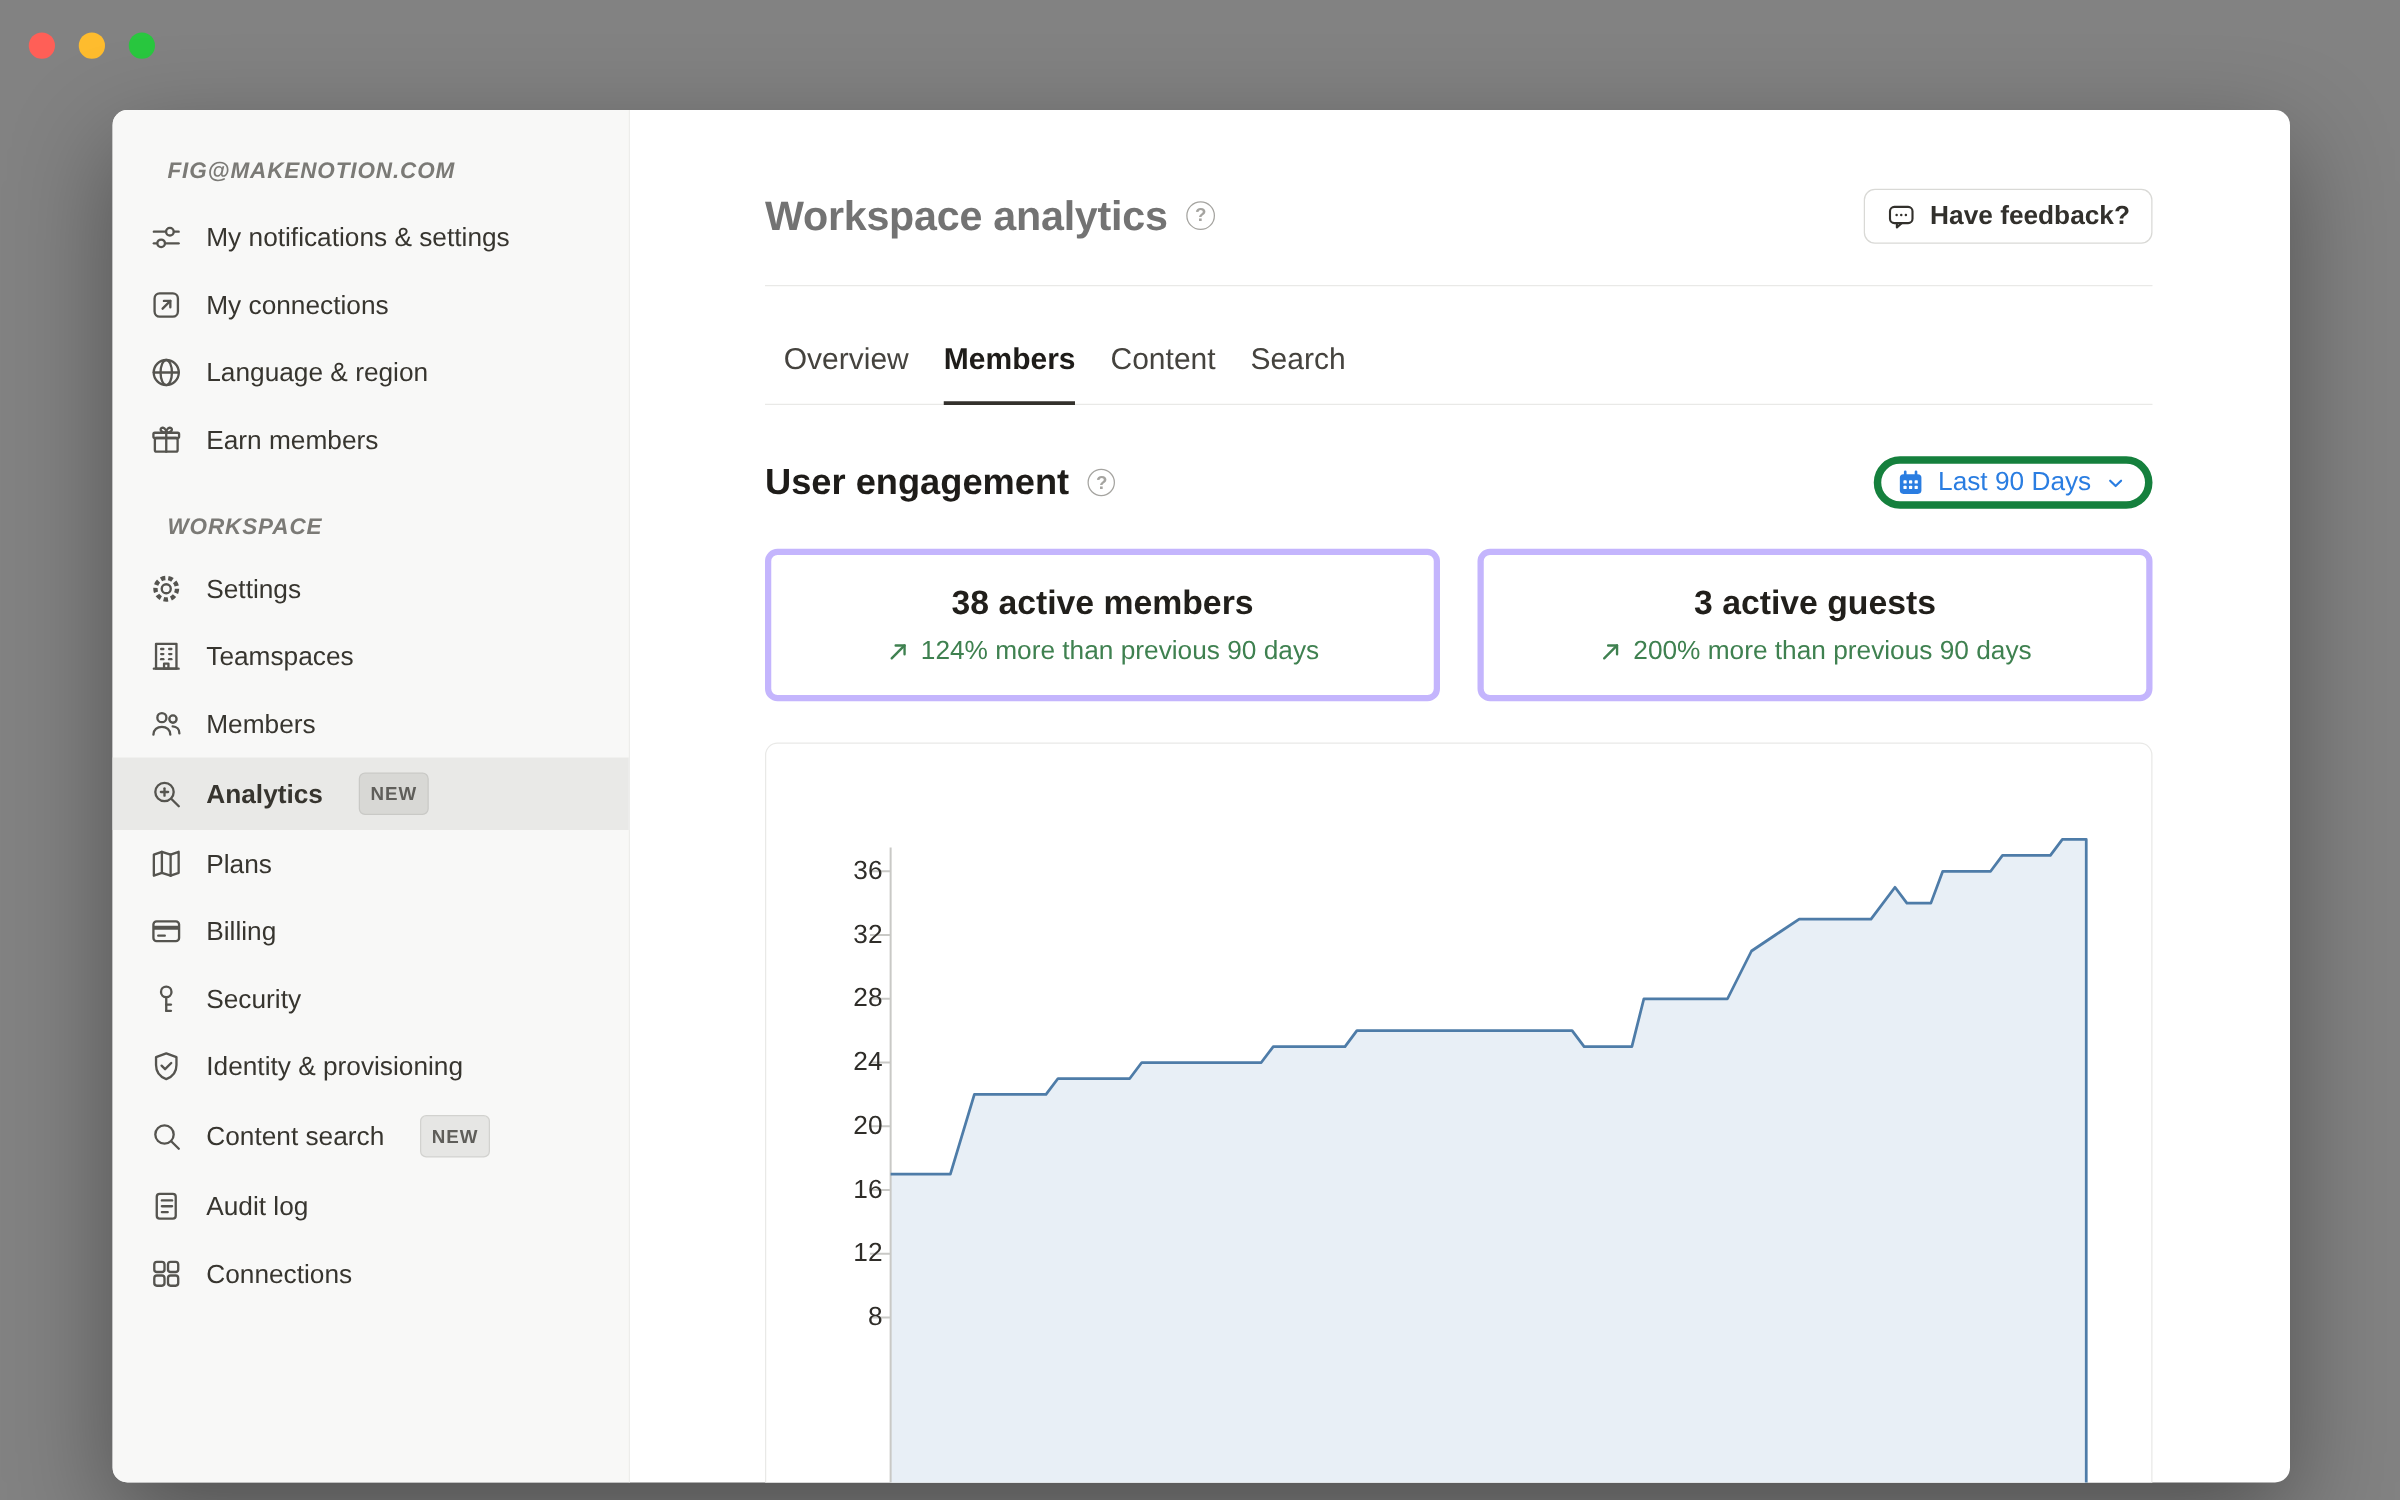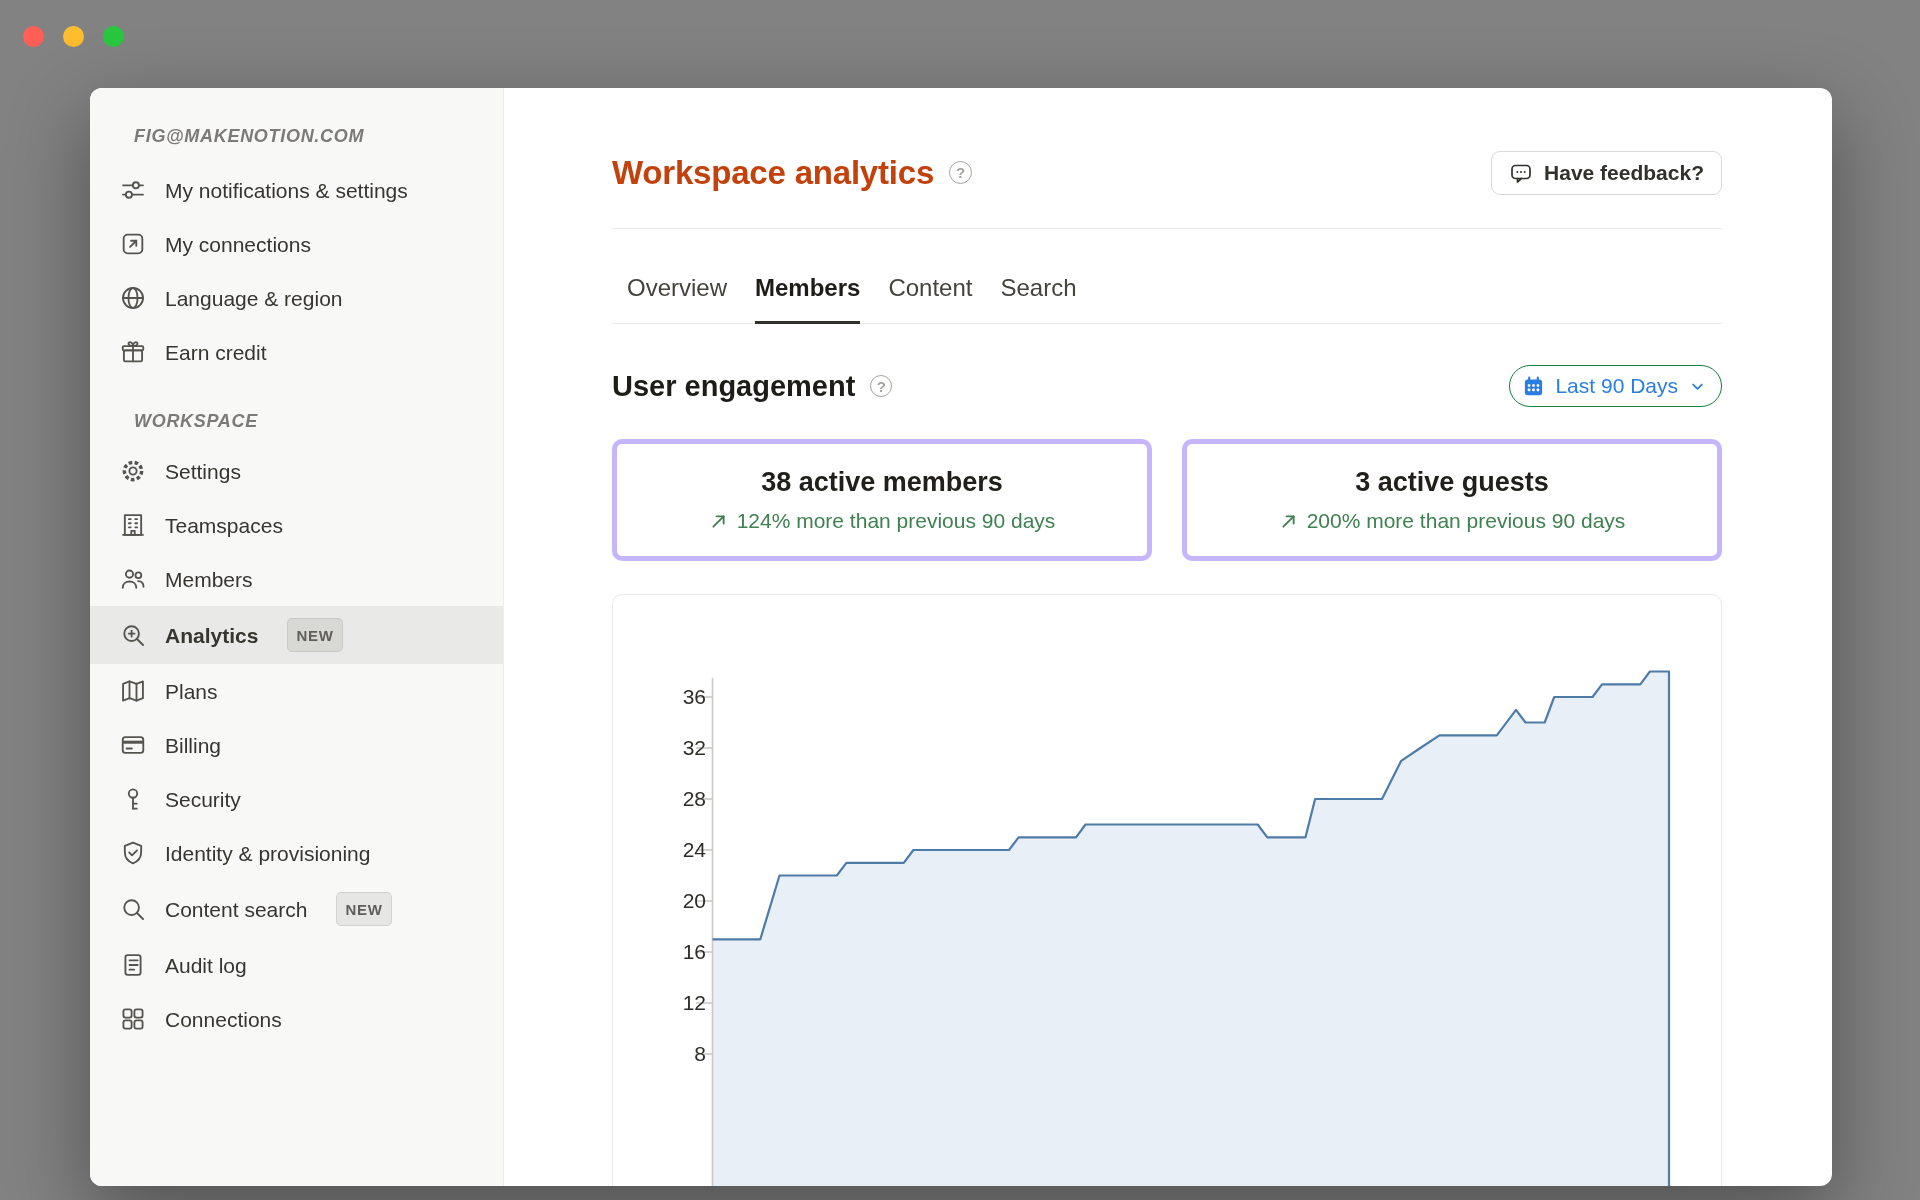--- a/index.html
+++ b/index.html
@@ -36,39 +36,39 @@
   .avatar { width:30px; height:30px; border-radius:50%;
     background:radial-gradient(circle at 38% 32%, #e8d6b8 0 16%, #a98a62 45%, #6b5138 78%, #4c3a28); }
   .badge { margin-left:12px; font-size:15px; font-weight:600; letter-spacing:.8px; color:#5f5e5a;
     background:#e6e6e4; border:1px solid #d2d2cf; border-radius:5px; padding:3px 8px 2px; white-space:nowrap; }
   .selected .badge { background:#d8d8d5; border-color:#c9c9c6; }
 
   
   .main { flex:1; min-width:0; padding:62px 110px 0 108px; box-sizing:border-box; }
   .title-row { display:flex; align-items:center; justify-content:space-between; height:45px; }
   .title-left, .engage-left { display:flex; align-items:center; gap:15px; }
-  h1 { margin:0; font-size:33px; font-weight:700; color:#c2410c; letter-spacing:-.2px; }
+  h1 { margin:0; font-size:33px; font-weight:700; color:#737373; letter-spacing:-.2px; }
   h2 { margin:0; font-size:29px; font-weight:700; color:#1e1c19; }
   h3 { margin:0; font-size:26px; font-weight:700; color:#211f1b; }
   .help { width:23px; height:23px; border-radius:50%; border:1.6px solid #a5a4a0; color:#a5a4a0;
     font-size:15px; font-weight:700; display:flex; align-items:center; justify-content:center; box-sizing:border-box; cursor:pointer; }
   .feedback-btn { display:flex; align-items:center; gap:11px; height:44px; padding:0 17px;
     background:#fff; border:1px solid #d9d9d6; border-radius:9px; font-family:inherit;
     font-size:21px; font-weight:600; color:#32302c; cursor:pointer; }
   .feedback-btn svg { display:block; }
   .divider { height:1px; background:#e9e9e7; margin-top:33px; }
 
   .tabs { display:flex; gap:28px; padding:45px 0 0 15px; border-bottom:1px solid #e9e9e7; }
   .tab { position:relative; padding-bottom:21px; font-size:24px; color:#45433e; cursor:pointer; }
   .tab.active { font-weight:700; color:#1e1c19; }
   .tab.active::after { content:""; position:absolute; left:0; right:0; bottom:-1px; height:3px; background:#33312c; }
 
   .engage-row { display:flex; align-items:center; justify-content:space-between; margin-top:40px; height:44px; }
   .range-btn { display:flex; align-items:center; gap:10px; height:42px; padding:0 14px 0 12px;
-    border:1px solid #15803d; border-radius:21px; background:#fff; font-family:inherit;
+    border:6px solid #15803d; border-radius:21px; background:#fff; font-family:inherit;
     color:#2a7de1; font-size:21px; font-weight:500; cursor:pointer; }
   .range-btn svg { display:block; }
 
   .stats { display:flex; gap:30px; margin-top:31px; }
   .stat-card { flex:1; height:122px; border:5px solid #c4b5fd; border-radius:10px; box-sizing:border-box;
     display:flex; flex-direction:column; align-items:center; justify-content:center; gap:11px; background:#fff; }
   .stat-title { font-size:27px; font-weight:700; color:#211f1b; }
   .stat-delta { display:flex; align-items:center; gap:9px; font-size:21px; color:#3f8150; }
   .stat-delta svg { display:block; }
 
@@ -126,21 +126,21 @@
         <div class="side-item">
           <span class="side-icon">
             <svg viewBox="0 0 24 24" width="28" height="28" fill="none" stroke="currentColor" stroke-width="1.6" stroke-linecap="round" stroke-linejoin="round">
               <rect x="4.2" y="10.6" width="15.6" height="9.4" rx="1.2"></rect>
               <rect x="3.2" y="7" width="17.6" height="3.6" rx="1"></rect>
               <line x1="12" y1="7" x2="12" y2="20"></line>
               <path d="M12 7 C12 4.2 9.8 3 8.6 3.9 C7.4 4.8 8.6 7 12 7 Z"></path>
               <path d="M12 7 C12 4.2 14.2 3 15.4 3.9 C16.6 4.8 15.4 7 12 7 Z"></path>
             </svg>
           </span>
-          <span class="side-label">Earn credit</span>
+          <span class="side-label">Earn members</span>
         </div>
       </nav>
     <div class="side-heading">WORKSPACE</div>
     <nav id="workspace-list">
         <div class="side-item">
           <span class="side-icon">
             <svg viewBox="0 0 24 24" width="28" height="28" fill="none" stroke="currentColor" stroke-width="1.6" stroke-linecap="round" stroke-linejoin="round">
               <circle cx="12" cy="12" r="3.1"></circle>
               <circle cx="12" cy="12" r="7.4" stroke-width="3" stroke-linecap="butt" stroke-dasharray="3.1 2.05"></circle>
             </svg>

